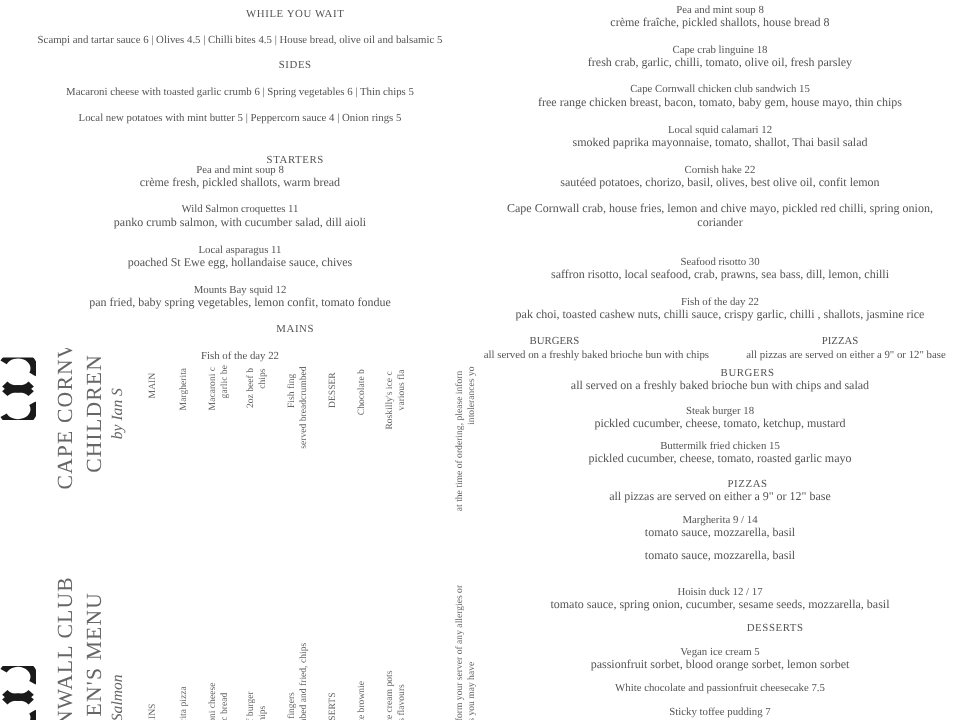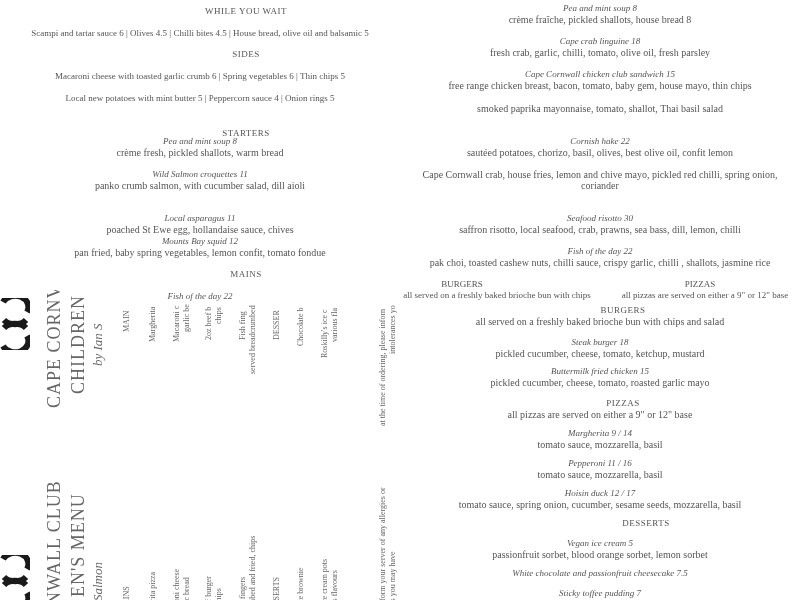--- a/index.html
+++ b/index.html
@@ -3,21 +3,21 @@
   <meta charset="utf-8">
   <style>
     html, body { margin:0; padding:0; }
     body { width:800px; height:600px; background:#ffffff; position:relative; overflow:hidden;
       font-family:"DejaVu Serif", "Liberation Serif", serif; color:#4a4a4a; }
     .col { position:absolute; text-align:center; font-family:"Liberation Serif", serif; }
     .left-col { left:0; top:0; width:400px; }
     .right-col { left:400px; top:0; width:400px; }
     .heading { font-size:9px; letter-spacing:0.5px; color:#555; line-height:11px;margin-left:46px; }
     .line { font-size:9px; line-height:11px; color:#555; white-space:nowrap; }
-    .item-name { font-size:9px; line-height:11px; color:#555;font-style:italic; }
+    .item-name { font-size:9px; line-height:11px; color:#555; }
     .item-desc { font-size:10px; line-height:11px; color:#555; }
     .block { position:absolute; left:0; width:100%; }
     .rot-panel { position:absolute; left:0; width:400px; height:300px; overflow:hidden; }
     .rot-inner { position:absolute; transform-origin:0 0; transform:rotate(-90deg); }
     .rot-line { position:absolute; white-space:nowrap; font-family:"Liberation Serif", serif; color:#666; }
     .logo { position:absolute; }
     .two-col { position:absolute; font-size:9px; line-height:11px; color:#555; white-space:nowrap; text-align:center; }
   </style>
 </head>
 <body>
@@ -31,21 +31,21 @@
   <div class="block heading" style="top:128px">STARTERS</div>
 
   <div class="block" style="top:136px">
     <div class="item-name">Pea and mint soup 8</div>
     <div class="item-desc">crème fresh, pickled shallots, warm bread</div>
   </div>
   <div class="block" style="top:169px">
     <div class="item-name">Wild Salmon croquettes 11</div>
     <div class="item-desc">panko crumb salmon, with cucumber salad, dill aioli</div>
   </div>
-  <div class="block" style="top:213px">
+  <div class="block" style="top:203px">
     <div class="item-name">Local asparagus 11</div>
     <div class="item-desc">poached St Ewe egg, hollandaise sauce, chives</div>
   </div>
   <div class="block" style="top:236px">
     <div class="item-name">Mounts Bay squid 12</div>
     <div class="item-desc">pan fried, baby spring vegetables, lemon confit, tomato fondue</div>
   </div>
   <div class="block heading" style="top:269px">MAINS</div>
   <div class="block item-name" style="top:291px">Fish of the day 22</div>
 </div>
@@ -117,20 +117,21 @@
   </div>
   <div class="block" style="top:36px">
     <div class="item-name">Cape crab linguine 18</div>
     <div class="item-desc">fresh crab, garlic, chilli, tomato, olive oil, fresh parsley</div>
   </div>
   <div class="block" style="top:69px">
     <div class="item-name">Cape Cornwall chicken club sandwich 15</div>
     <div class="item-desc">free range chicken breast, bacon, tomato, baby gem, house mayo, thin chips</div>
   </div>
   <div class="block" style="top:103px">
+    <div class="item-name">Local squid calamari 12</div>
     <div class="item-desc">smoked paprika mayonnaise, tomato, shallot, Thai basil salad</div>
   </div>
   <div class="block" style="top:136px">
     <div class="item-name">Cornish hake 22</div>
     <div class="item-desc">sautéed potatoes, chorizo, basil, olives, best olive oil, confit lemon</div>
   </div>
   <div class="block" style="top:169px; padding:0 20px; box-sizing:border-box;">
     <div class="item-desc">Cape Cornwall crab, house fries, lemon and chive mayo, pickled red chilli, spring onion, coriander</div>
   </div>
   <div class="block" style="top:213px">
@@ -166,21 +167,20 @@
 
   <div class="block" style="top:398px">
     <div class="heading">PIZZAS</div>
     <div class="item-desc">all pizzas are served on either a 9" or 12" base</div>
   </div>
   <div class="block" style="top:428px">
     <div class="item-name">Margherita 9 / 14</div>
     <div class="item-desc">tomato sauce, mozzarella, basil</div>
   </div>
   <div class="block" style="top:458px">
-    <div class="item-name">Pepperoni 11 / 16</div>
     <div class="item-desc">tomato sauce, mozzarella, basil</div>
   </div>
   <div class="block" style="top:488px">
     <div class="item-name">Hoisin duck 12 / 17</div>
     <div class="item-desc">tomato sauce, spring onion, cucumber, sesame seeds, mozzarella, basil</div>
   </div>
 
   <div class="block heading" style="top:518px">DESSERTS</div>
   <div class="block" style="top:538px">
     <div class="item-name">Vegan ice cream 5</div>

